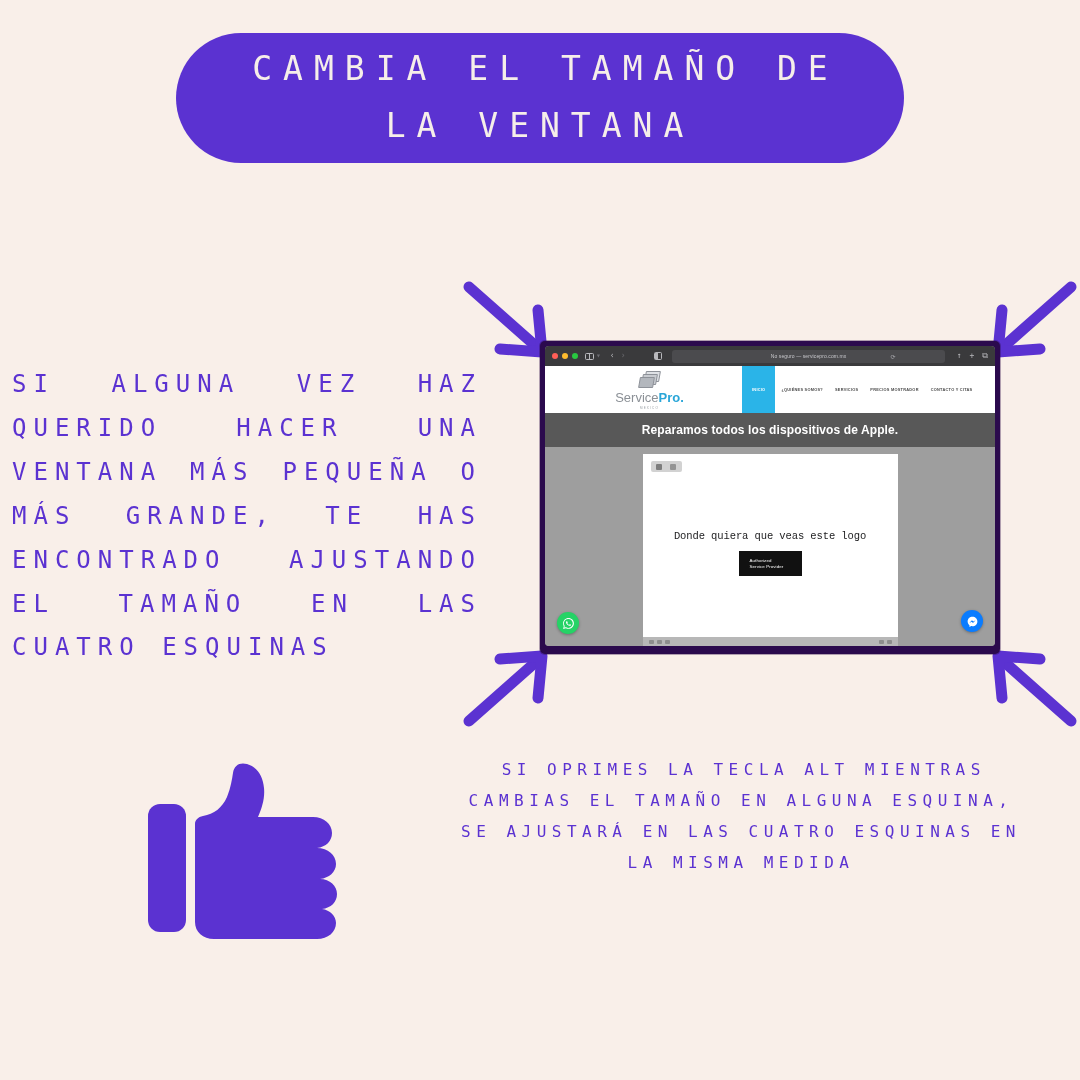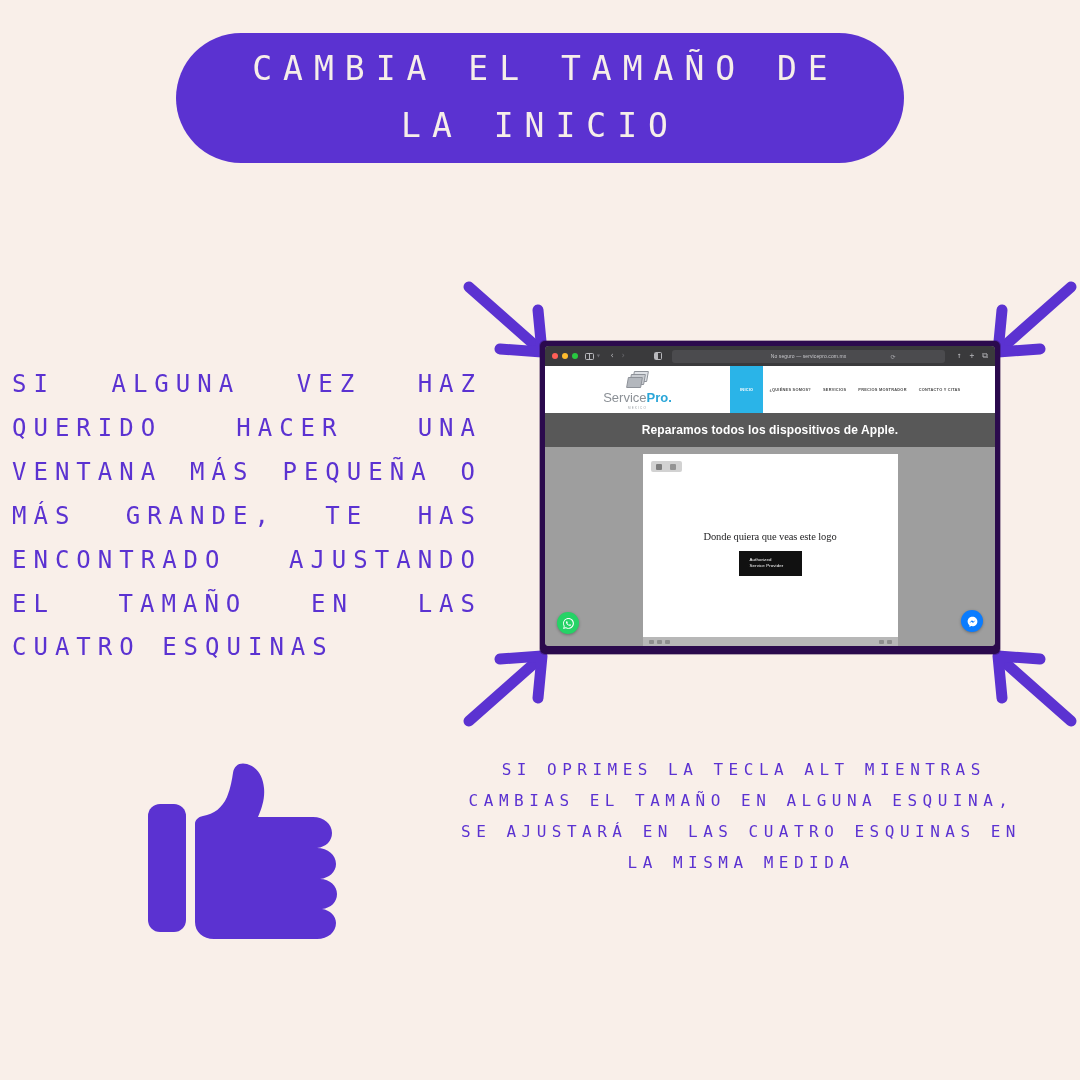--- a/index.html
+++ b/index.html
@@ -189,20 +189,21 @@
   }
   .tb-right { display: flex; align-items: center; gap: 8px; margin-left: 2px; }
 
   
   .site-header {
     flex: 0 0 auto;
     height: 47px;
     background: #ffffff;
     display: flex;
     align-items: stretch;
+    padding-left: 12px;
   }
   .logo-zone {
     width: 185px;
     display: flex;
     flex-direction: column;
     align-items: center;
     justify-content: center;
     padding-top: 2px;
   }
   .logo-mark {
@@ -311,21 +312,21 @@
     display: block;
     width: 6px; height: 6px;
     background: #6f6f6f;
     border-radius: 1px;
     opacity: .85;
   }
   .mini-controls span:nth-child(2) { background:#8a8a8a; }
 
   .card-head {
     color: #1d1d1f;
-    font-family: Liberation Serif, serif;
+    font-family: Liberation Mono, monospace;
     font-size: 10.5px;
     font-weight: 400;
     margin-top: 14px;
     margin-bottom: 9px;
     letter-spacing: -0.1px;
   }
   .apple-badge {
     background: #111111;
     width: 63px;
     height: 25px;
@@ -393,21 +394,21 @@
     height: 190px;
   }
   .thumb svg { display: block; }
 </style>
 </head>
 <body>
 
 <div class="poster">
 
   <div class="title-pill">
-    <div class="title-text">CAMBIA EL TAMAÑO DE LA INICIO</div>
+    <div class="title-text">CAMBIA EL TAMAÑO DE LA VENTANA</div>
   </div>
 
   <div class="left-para">SI ALGUNA VEZ HAZ QUERIDO HACER UNA VENTANA MÁS PEQUEÑA O MÁS GRANDE, TE HAS ENCONTRADO AJUSTANDO EL TAMAÑO EN LAS CUATRO ESQUINAS</div>
 
   <div class="bottom-para">SI OPRIMES LA TECLA ALT MIENTRAS CAMBIAS EL TAMAÑO EN ALGUNA ESQUINA, SE AJUSTARÁ EN LAS CUATRO ESQUINAS EN LA MISMA MEDIDA</div>
 
   <div class="arrow arrow-tl">
     <svg width="90" height="80" viewBox="0 0 90 80">
       <g stroke="#5b32d1" stroke-width="11" stroke-linecap="round" fill="none">
         <line x1="7" y1="7" x2="76" y2="68"></line>

